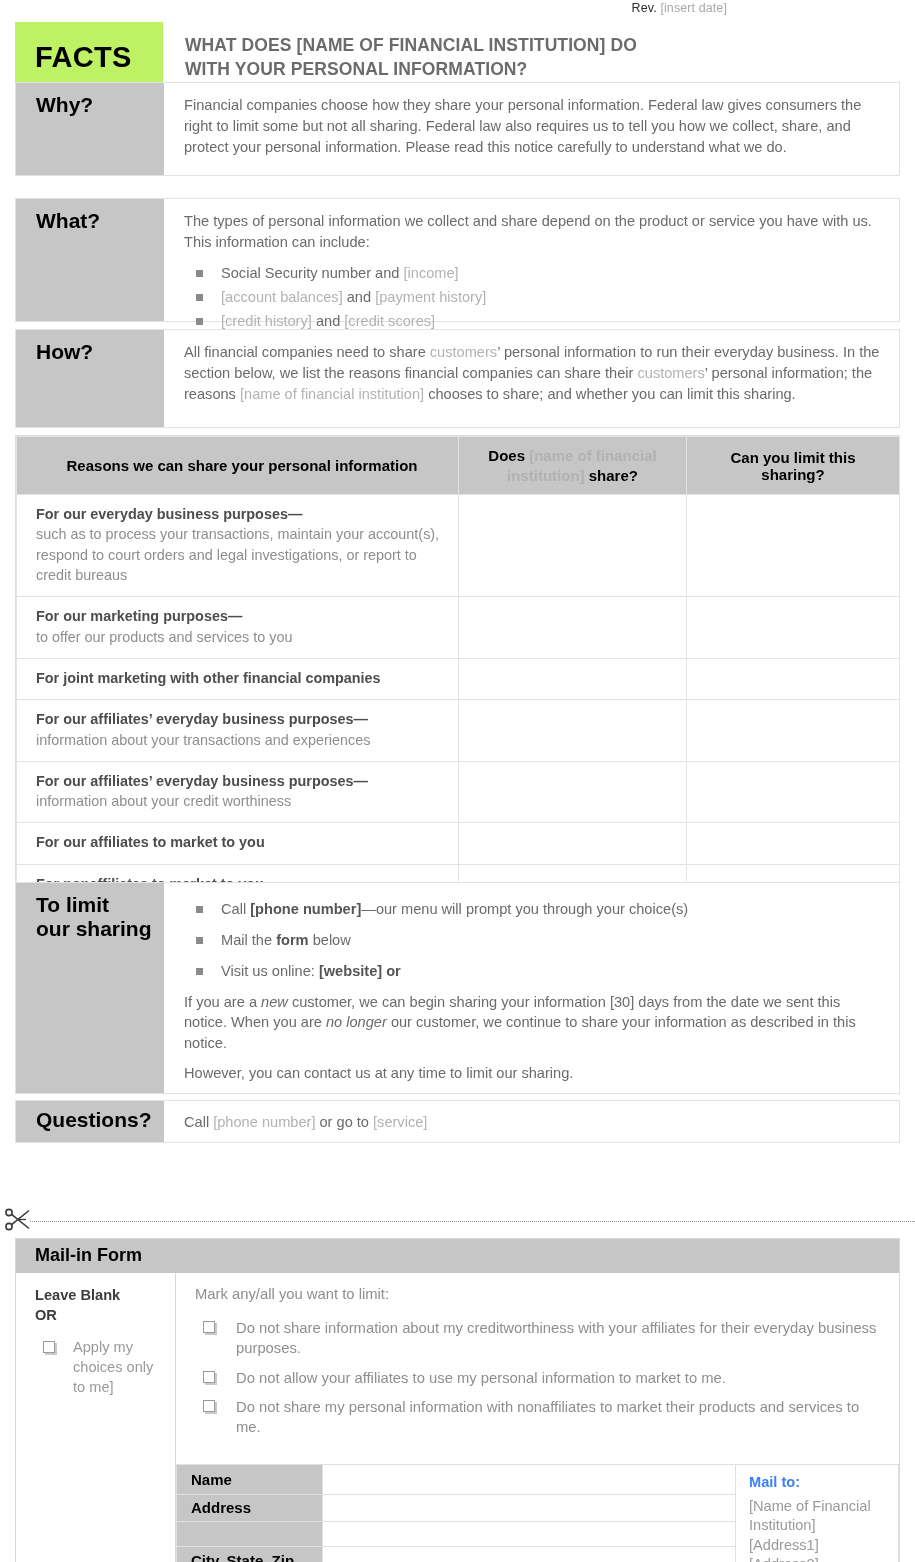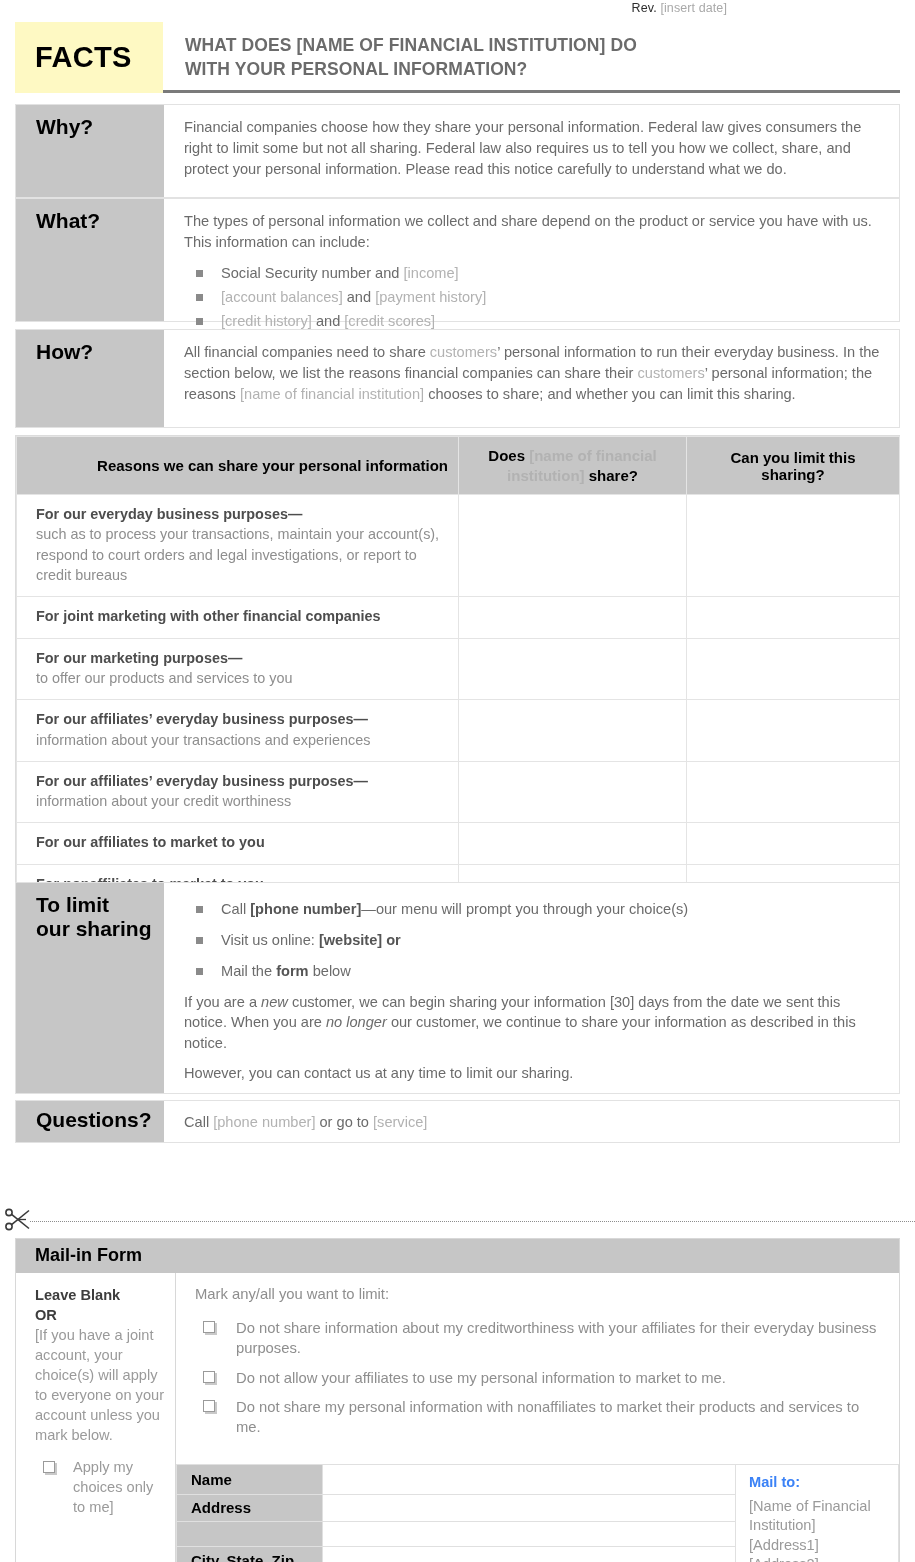--- a/index.html
+++ b/index.html
@@ -35,21 +35,21 @@
   .blockrow.facts { border: none; }
   .lbl {
     width: 148px; flex: 0 0 148px;
     background: #c6c6c6;
     color: #000;
     font-weight: bold;
     padding: 10px 0 10px 20px;
     font-size: 21px;
     line-height: 1.14;
   }
-  .lbl.dark { background: #fef9c3; }
+  .lbl.dark { background: #bef264; }
   .lbl.facts-lbl {
     font-size: 29px;
     letter-spacing: .3px;
     display: flex; align-items: center;
     padding: 0 0 0 20px;
   }
   .body {
     flex: 1 1 auto;
     padding: 12px 14px 12px 20px;
     font-size: 14.6px;
@@ -101,21 +101,21 @@
     vertical-align: top;
   }
   .sharetable thead th {
     background: #c6c6c6;
     color: #000;
     font-size: 15px;
     font-weight: bold;
     padding: 9px 10px;
     vertical-align: middle;
   }
-  .sharetable thead th.c1 { text-align: right; padding-left: 19px; }
+  .sharetable thead th.c1 { text-align: center; padding-left: 19px; }
   .sharetable thead th.c2 { text-align: center; line-height: 1.3; }
   .sharetable thead th.c3 { text-align: center; }
   .col1 { width: 442px; }
   .col2 { width: 228px; }
   .col3 { width: 213px; }
   .sharetable tbody td.reason {
     padding: 9px 12px 11px 19px;
     font-size: 14.4px;
     line-height: 1.41;
   }
@@ -206,21 +206,21 @@
     <div class="lbl dark facts-lbl">FACTS</div>
     <div class="body facts-body">
       <div>
         <div>WHAT DOES [NAME OF FINANCIAL INSTITUTION] DO</div>
         <div>WITH YOUR PERSONAL INFORMATION?</div>
       </div>
     </div>
   </div>
   <div class="facts-underline" style="top:90px;"></div>
 
-  <div class="blockrow" style="top:104px; height:94px;">
+  <div class="blockrow" style="top:82px; height:94px;">
     <div class="lbl">Why?</div>
     <div class="body">Financial companies choose how they share your personal information. Federal law gives consumers the right to limit some but not all sharing. Federal law also requires us to tell you how we collect, share, and protect your personal information. Please read this notice carefully to understand what we do.</div>
   </div>
 
   <div class="blockrow" style="top:198px; height:124px;">
     <div class="lbl">What?</div>
     <div class="body">
       <div>The types of personal information we collect and share depend on the product or service you have with us. This information can include:</div>
       <ul class="bl">
         <li><span>Social Security number and </span><span class="ph">[income]</span></li>
@@ -251,31 +251,31 @@
       </thead>
       <tbody>
         <tr style="height:88px;">
           <td class="reason">
             <span class="rh">For our everyday business purposes—</span>
             <span class="rd">such as to process your transactions, maintain your account(s), respond to court orders and legal investigations, or report to credit bureaus</span>
           </td>
           <td class="ans"></td>
           <td class="ans"></td>
         </tr>
-        <tr style="height:41px;">
-          <td class="reason">
-            <span class="rh">For joint marketing with other financial companies</span>
-          </td>
-          <td class="ans"></td>
-          <td class="ans"></td>
-        </tr>
         <tr style="height:57px;">
           <td class="reason">
             <span class="rh">For our marketing purposes—</span>
             <span class="rd">to offer our products and services to you</span>
+          </td>
+          <td class="ans"></td>
+          <td class="ans"></td>
+        </tr>
+        <tr style="height:41px;">
+          <td class="reason">
+            <span class="rh">For joint marketing with other financial companies</span>
           </td>
           <td class="ans"></td>
           <td class="ans"></td>
         </tr>
         <tr style="height:58px;">
           <td class="reason">
             <span class="rh">For our affiliates’ everyday business purposes—</span>
             <span class="rd">information about your transactions and experiences</span>
           </td>
           <td class="ans"></td>
@@ -308,22 +308,22 @@
   </div>
 
   <div class="blockrow" style="top:882px; height:212px;">
     <div class="lbl">
       <div>To  limit</div>
       <div>our sharing</div>
     </div>
     <div class="body" style="padding-top:6px;">
       <ul class="bl wide">
         <li><span>Call </span><span class="dk">[phone number]</span><span>—our menu will prompt you through your choice(s)</span></li>
+        <li><span>Mail the </span><span class="dk">form</span><span> below</span></li>
         <li><span>Visit us online: </span><span class="dk">[website] or</span></li>
-        <li><span>Mail the </span><span class="dk">form</span><span> below</span></li>
       </ul>
       <div style="margin-top:9px;"><span>If you are a </span><span class="it">new</span><span> customer, we can begin sharing your information [30] days from the date we sent this notice. When you are </span><span class="it">no longer</span><span> our customer, we continue to share your information as described in this notice.</span></div>
       <div style="margin-top:9px;">However, you can contact us at any time to limit our sharing.</div>
     </div>
   </div>
 
   <div class="blockrow" style="top:1100px; height:43px;">
     <div class="lbl" style="padding-top:7px;">Questions?</div>
     <div class="body" style="padding-top:11px;"><span>Call </span><span class="ph">[phone number]</span><span> or go to </span><span class="ph">[service]</span></div>
   </div>
@@ -340,21 +340,20 @@
       </svg>
     </div>
   </div>
 
   <div class="mailform" style="top:1238px;">
     <div class="mf-title">Mail-in Form</div>
     <div class="mf-cols">
       <div class="mf-left">
         <div class="hd">Leave Blank</div>
         <div class="hd">OR</div>
-        <div class="bd">[If you have a joint account, your choice(s) will apply to everyone on your account unless you mark below.</div>
         <ul class="cbl">
           <li>
             <span class="cbox"></span>
             <span>Apply my choices only to me]</span>
           </li>
         </ul>
       </div>
       <div class="mf-right">
         <div class="mf-intro">Mark any/all you want to limit:</div>
         <ul class="cbl">

